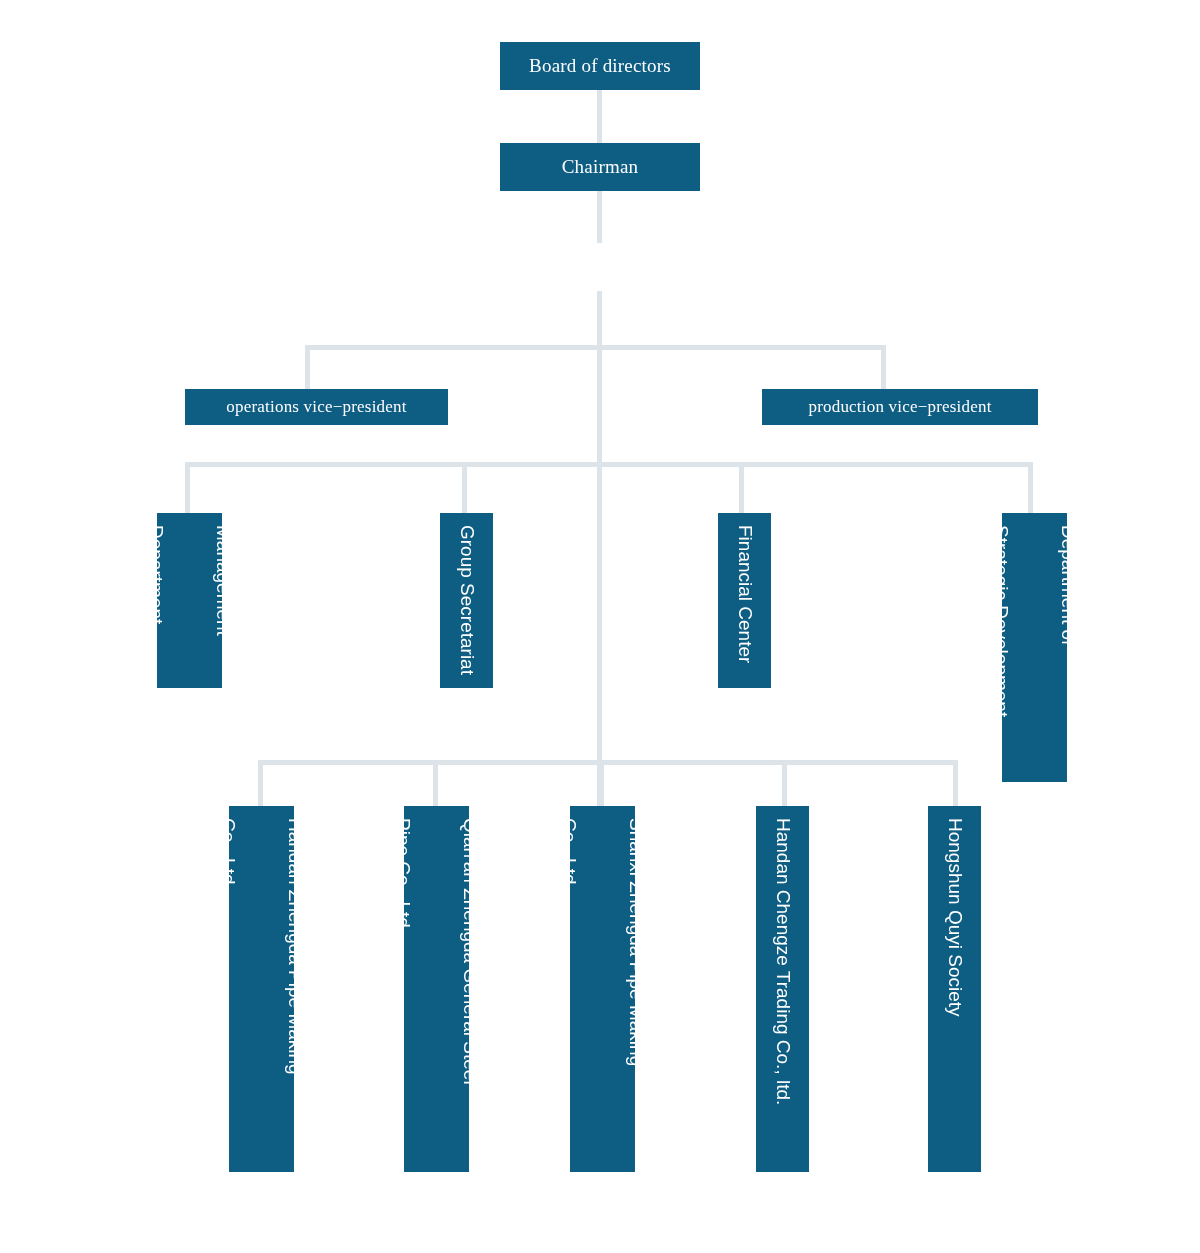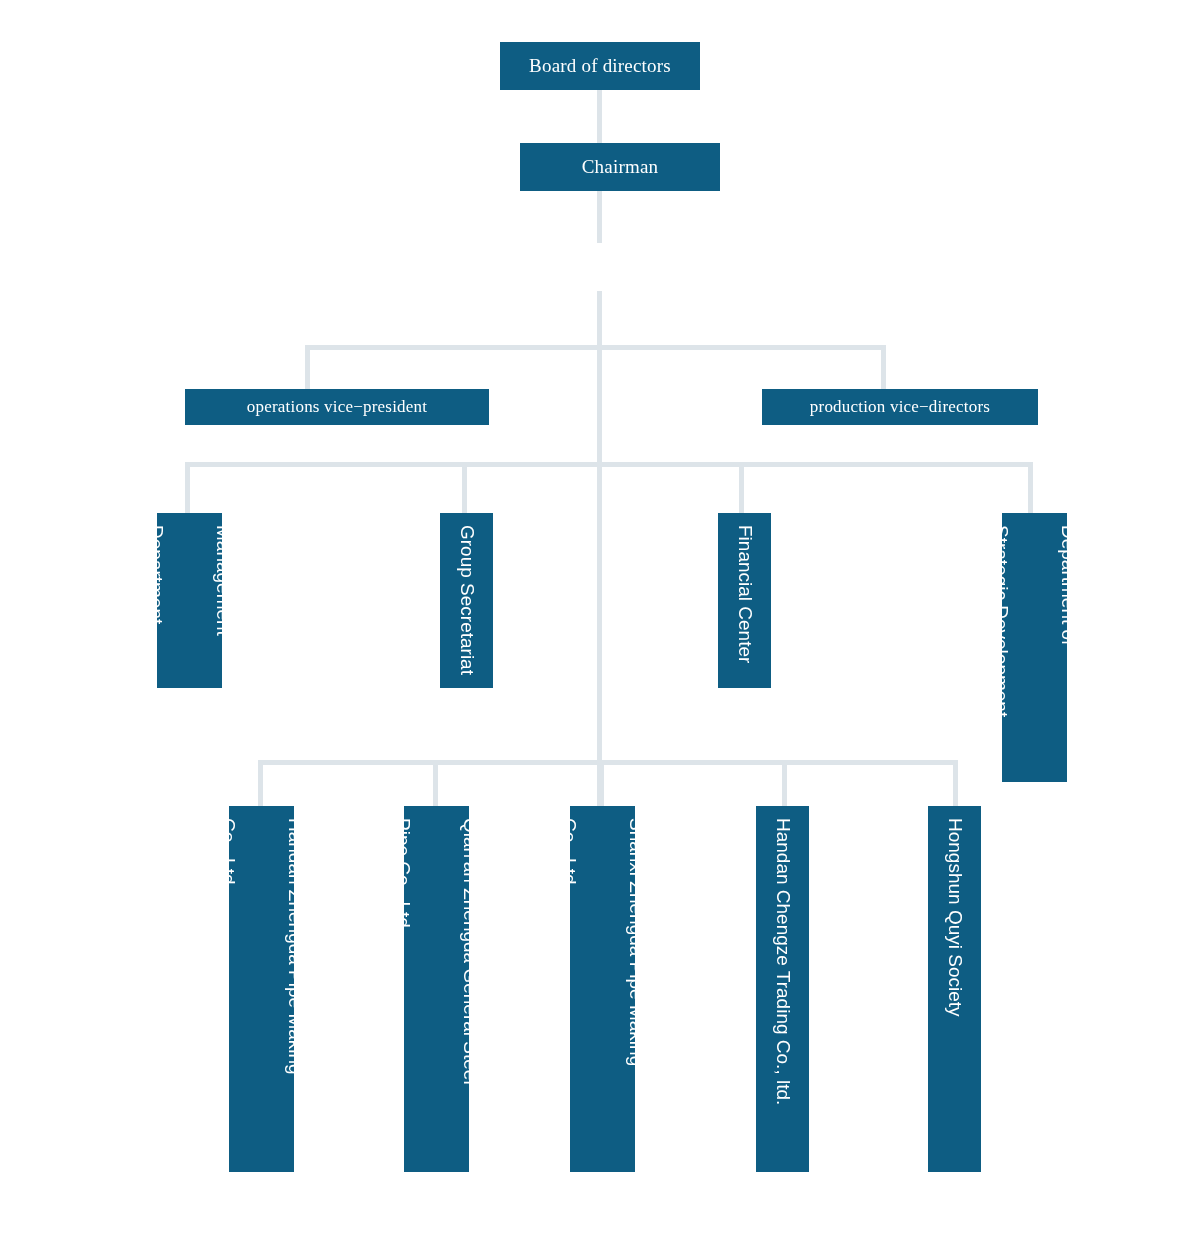--- a/index.html
+++ b/index.html
@@ -97,31 +97,31 @@
   <div class="conn conn-v" style="left:258px; top:760px; height:46px;"></div>
   <div class="conn conn-v" style="left:433px; top:760px; height:46px;"></div>
   <div class="conn conn-v" style="left:599px; top:760px; height:46px;"></div>
   <div class="conn conn-v" style="left:782px; top:760px; height:46px;"></div>
   <div class="conn conn-v" style="left:953px; top:760px; height:46px;"></div>
 
   <div class="node node-h" style="left:500px; top:42px; width:200px; height:48px;">
     <span>Board of directors</span>
   </div>
 
-  <div class="node node-h" style="left:500px; top:143px; width:200px; height:48px;margin-left:20px;">
+  <div class="node node-h" style="left:500px; top:143px; width:200px; height:48px;">
     <span>Chairman</span>
   </div>
 
 
-  <div class="node node-h small" style="left:185px; top:389px; width:304px; height:36px;">
+  <div class="node node-h small" style="left:185px; top:389px; width:263px; height:36px;">
     <span>operations vice−president</span>
   </div>
 
   <div class="node node-h small" style="left:762px; top:389px; width:276px; height:36px;">
-    <span>production vice−directors</span>
+    <span>production vice−president</span>
   </div>
 
   <div class="node node-v" style="left:157px; top:513px; width:65px; height:175px;">
     <div class="vinner" style="align-items: flex-start; justify-content: flex-start; left: 0px; top: 0px;">
       <div class="vline-box" style="font-size: 19px; position: absolute; transform-origin: left top; left: 122px; top: 12px;">
         <div>Management</div>
         <div>Department</div>
       </div>
     </div>
   </div>

